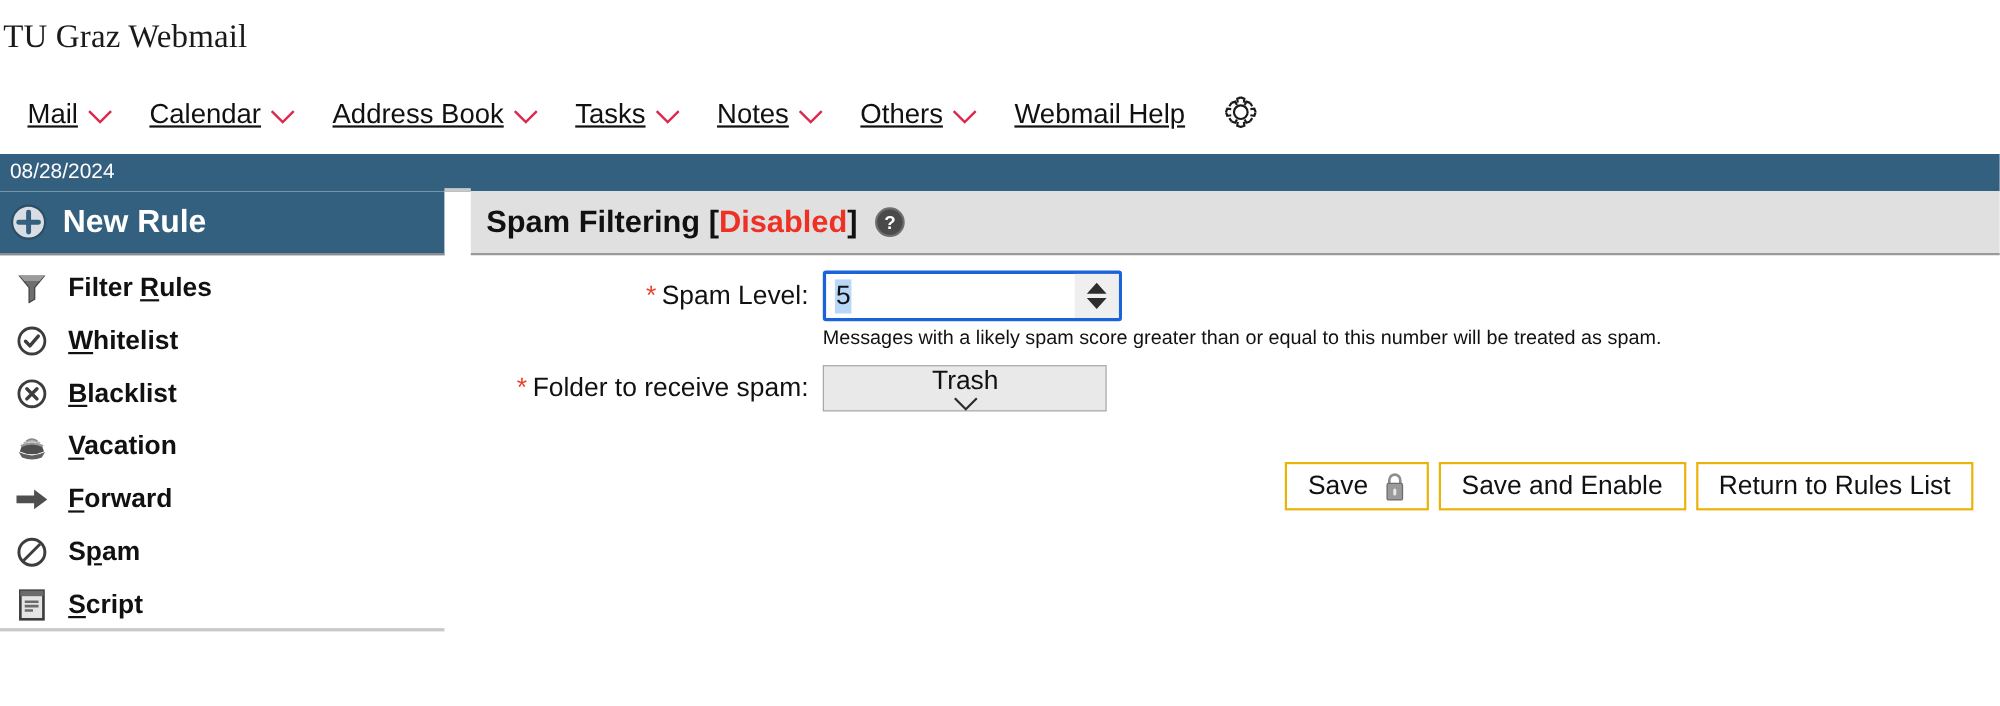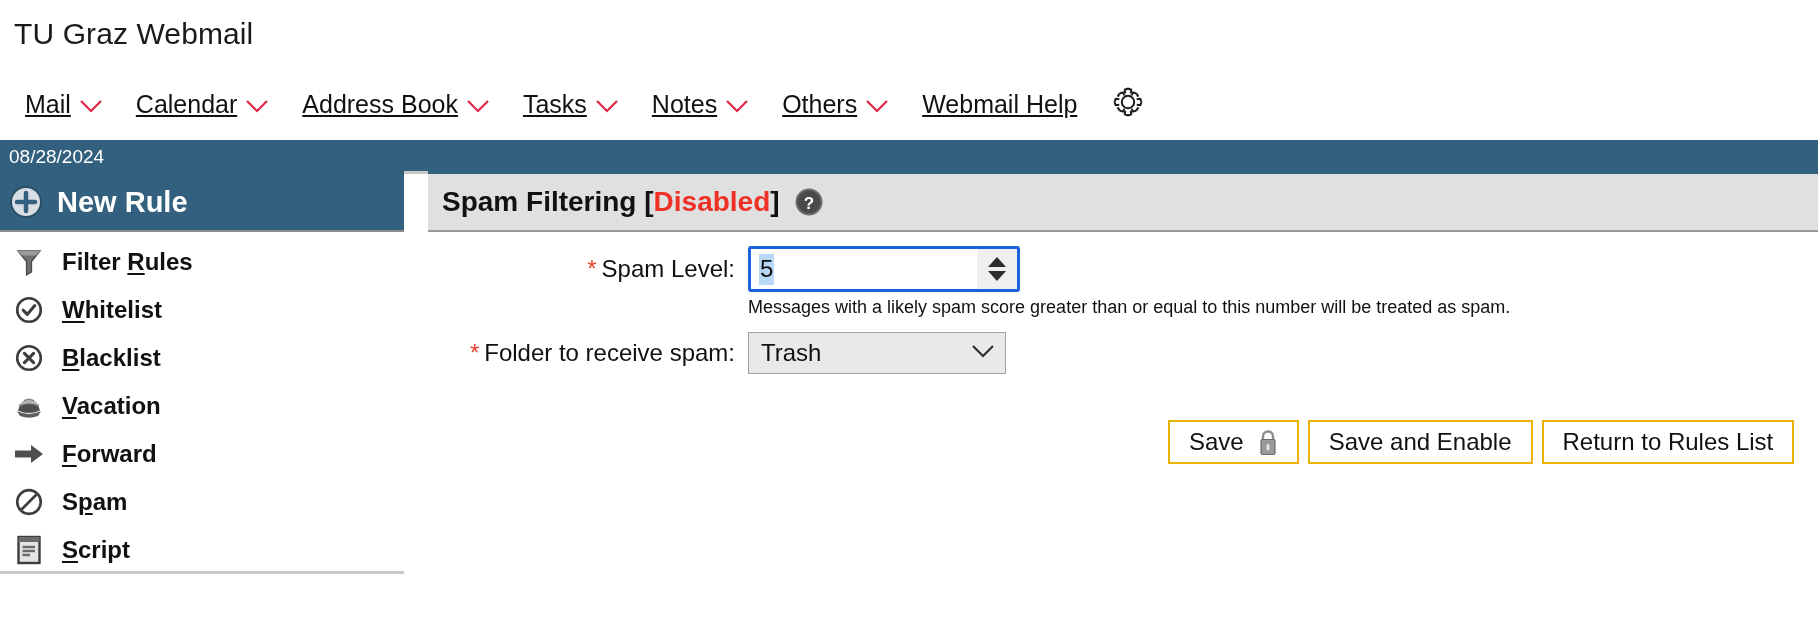--- a/index.html
+++ b/index.html
@@ -14,22 +14,23 @@
     font-family: "Liberation Sans", sans-serif;
     color: #000000;
     -webkit-font-smoothing: antialiased;
   }
 
   
   .brand-bar {
     height: 68px;
     display: flex;
     align-items: center;
-    padding-left: 14px;
-    background: #ffffff;
+    padding-left: 3px;
+    background: #ffffff;
+    font-family: Liberation Serif, serif;
   }
   .brand-title {
     font-size: 30px;
     color: #1a1a1a;
     letter-spacing: 0.1px;
   }
 
   
   .main-nav {
     height: 72px;
@@ -276,20 +277,21 @@
     width: 258px;
     height: 42px;
     box-sizing: border-box;
     border: 1px solid #a2a2a2;
     background: #e9e9e9;
     display: flex;
     align-items: center;
     justify-content: space-between;
     padding: 0 11px 0 12px;
     cursor: pointer;
+    flex-direction: column;
   }
   .select-value {
     font-size: 24px;
     color: #111111;
   }
 
   .button-row {
     display: flex;
     gap: 9px;
     margin-top: 46px;

